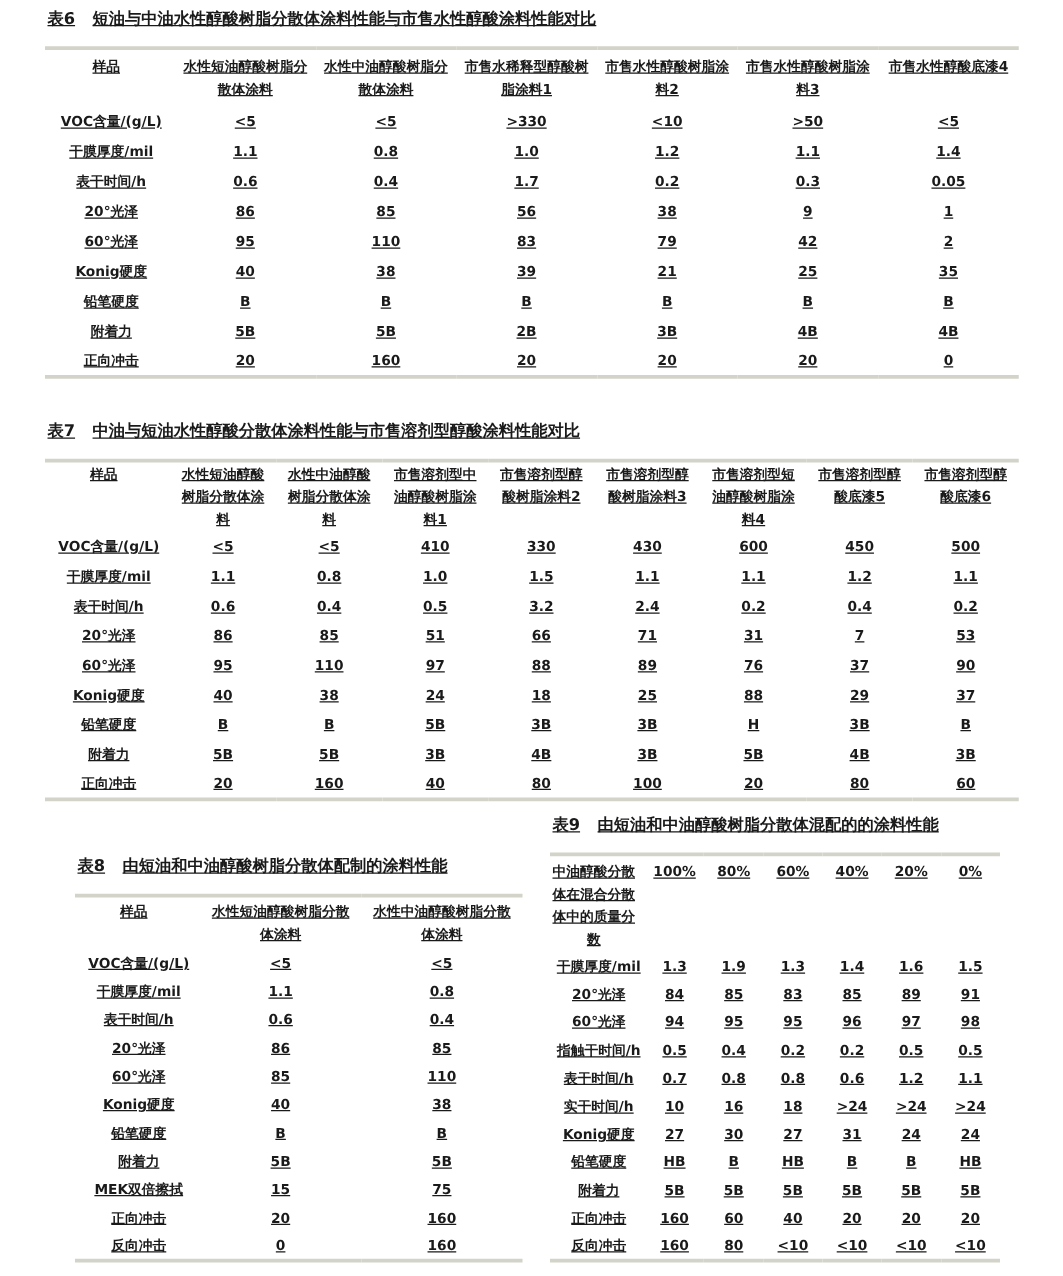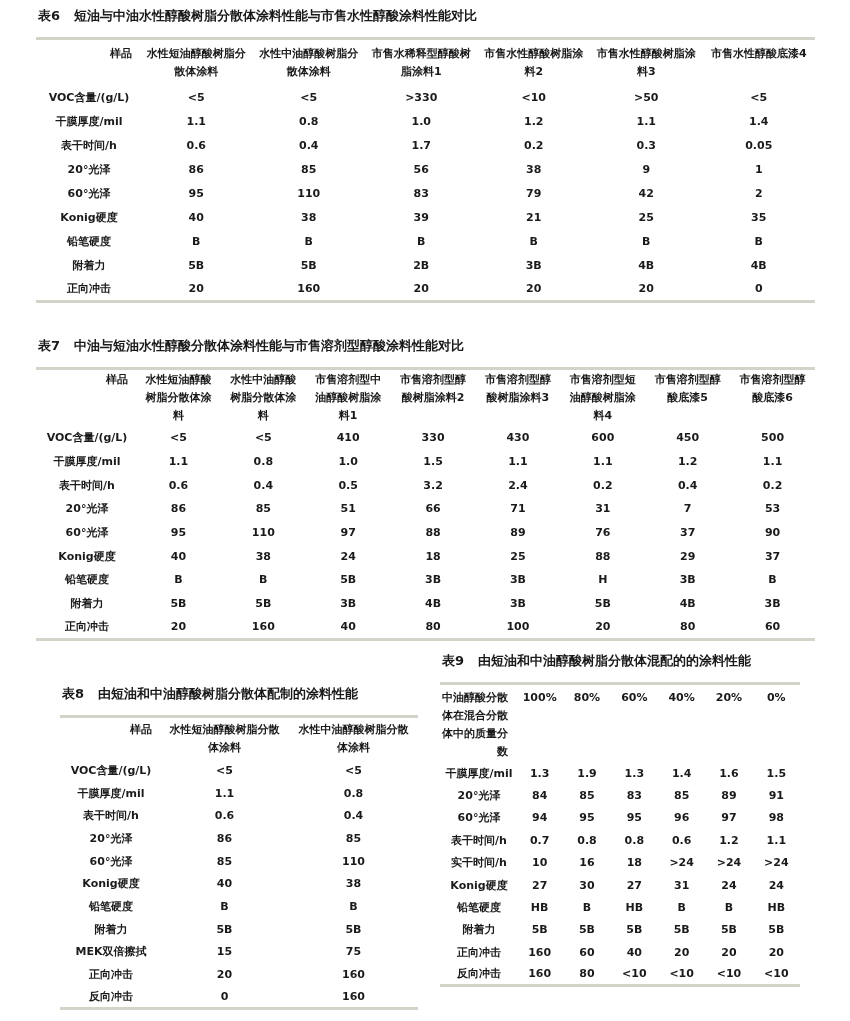--- a/index.html
+++ b/index.html
@@ -6,21 +6,21 @@
   html, body { background: #ffffff; }
   body {
     position: relative;
     width: 850px;
     height: 1021px;
     font-family: "DejaVu Sans", "Liberation Sans", sans-serif;
     font-weight: 700;
     color: #1a1a1a;
     overflow: hidden;
   }
-  .block { position: absolute; }
+  .block { position: absolute; text-decoration: underline; }
   #b6 { left: 36px;  top: 8px;   width: 779px; }
   #b7 { left: 36px;  top: 338px; width: 779px; }
   #b8 { left: 60px;  top: 686px; width: 358px; }
   #b9 { left: 440px; top: 653px; width: 360px; }
 
   .tbl-title {
     font-size: 13px;
     line-height: 16px;
     margin: 0 0 13px 2px;
     white-space: nowrap;
@@ -41,21 +41,21 @@
     padding: 0;
   }
   thead th {
     vertical-align: top;
     line-height: 18px;
     text-align: center;
     padding: 5px 6px 4px;
     overflow-wrap: anywhere;
     word-break: break-all;
   }
-  thead th:first-child { text-align: right; padding-left: 2px; padding-right: 8px; }
+  thead th:first-child { text-align: center; padding-left: 2px; padding-right: 8px; }
   tbody th { text-align: center; padding-left: 2px; white-space: nowrap; }
   tbody td { text-align: center; }
 
   
   #b6 tbody tr { height: 24px; }
   #b7 tbody tr { height: 23.7px; }
   #b8 tbody tr { height: 22.7px; }
   #b9 tbody tr { height: 22.4px; }
 
   #b7 thead th { padding-top: 1px; padding-bottom: 1px; }
@@ -440,20 +440,29 @@
           <tr>
             <th>60°光泽</th>
             <td>94</td>
             <td>95</td>
             <td>95</td>
             <td>96</td>
             <td>97</td>
             <td>98</td>
           </tr>
           <tr>
+            <th>指触干时间/h</th>
+            <td>0.5</td>
+            <td>0.4</td>
+            <td>0.2</td>
+            <td>0.2</td>
+            <td>0.5</td>
+            <td>0.5</td>
+          </tr>
+          <tr>
             <th>表干时间/h</th>
             <td>0.7</td>
             <td>0.8</td>
             <td>0.8</td>
             <td>0.6</td>
             <td>1.2</td>
             <td>1.1</td>
           </tr>
           <tr>
             <th>实干时间/h</th>

